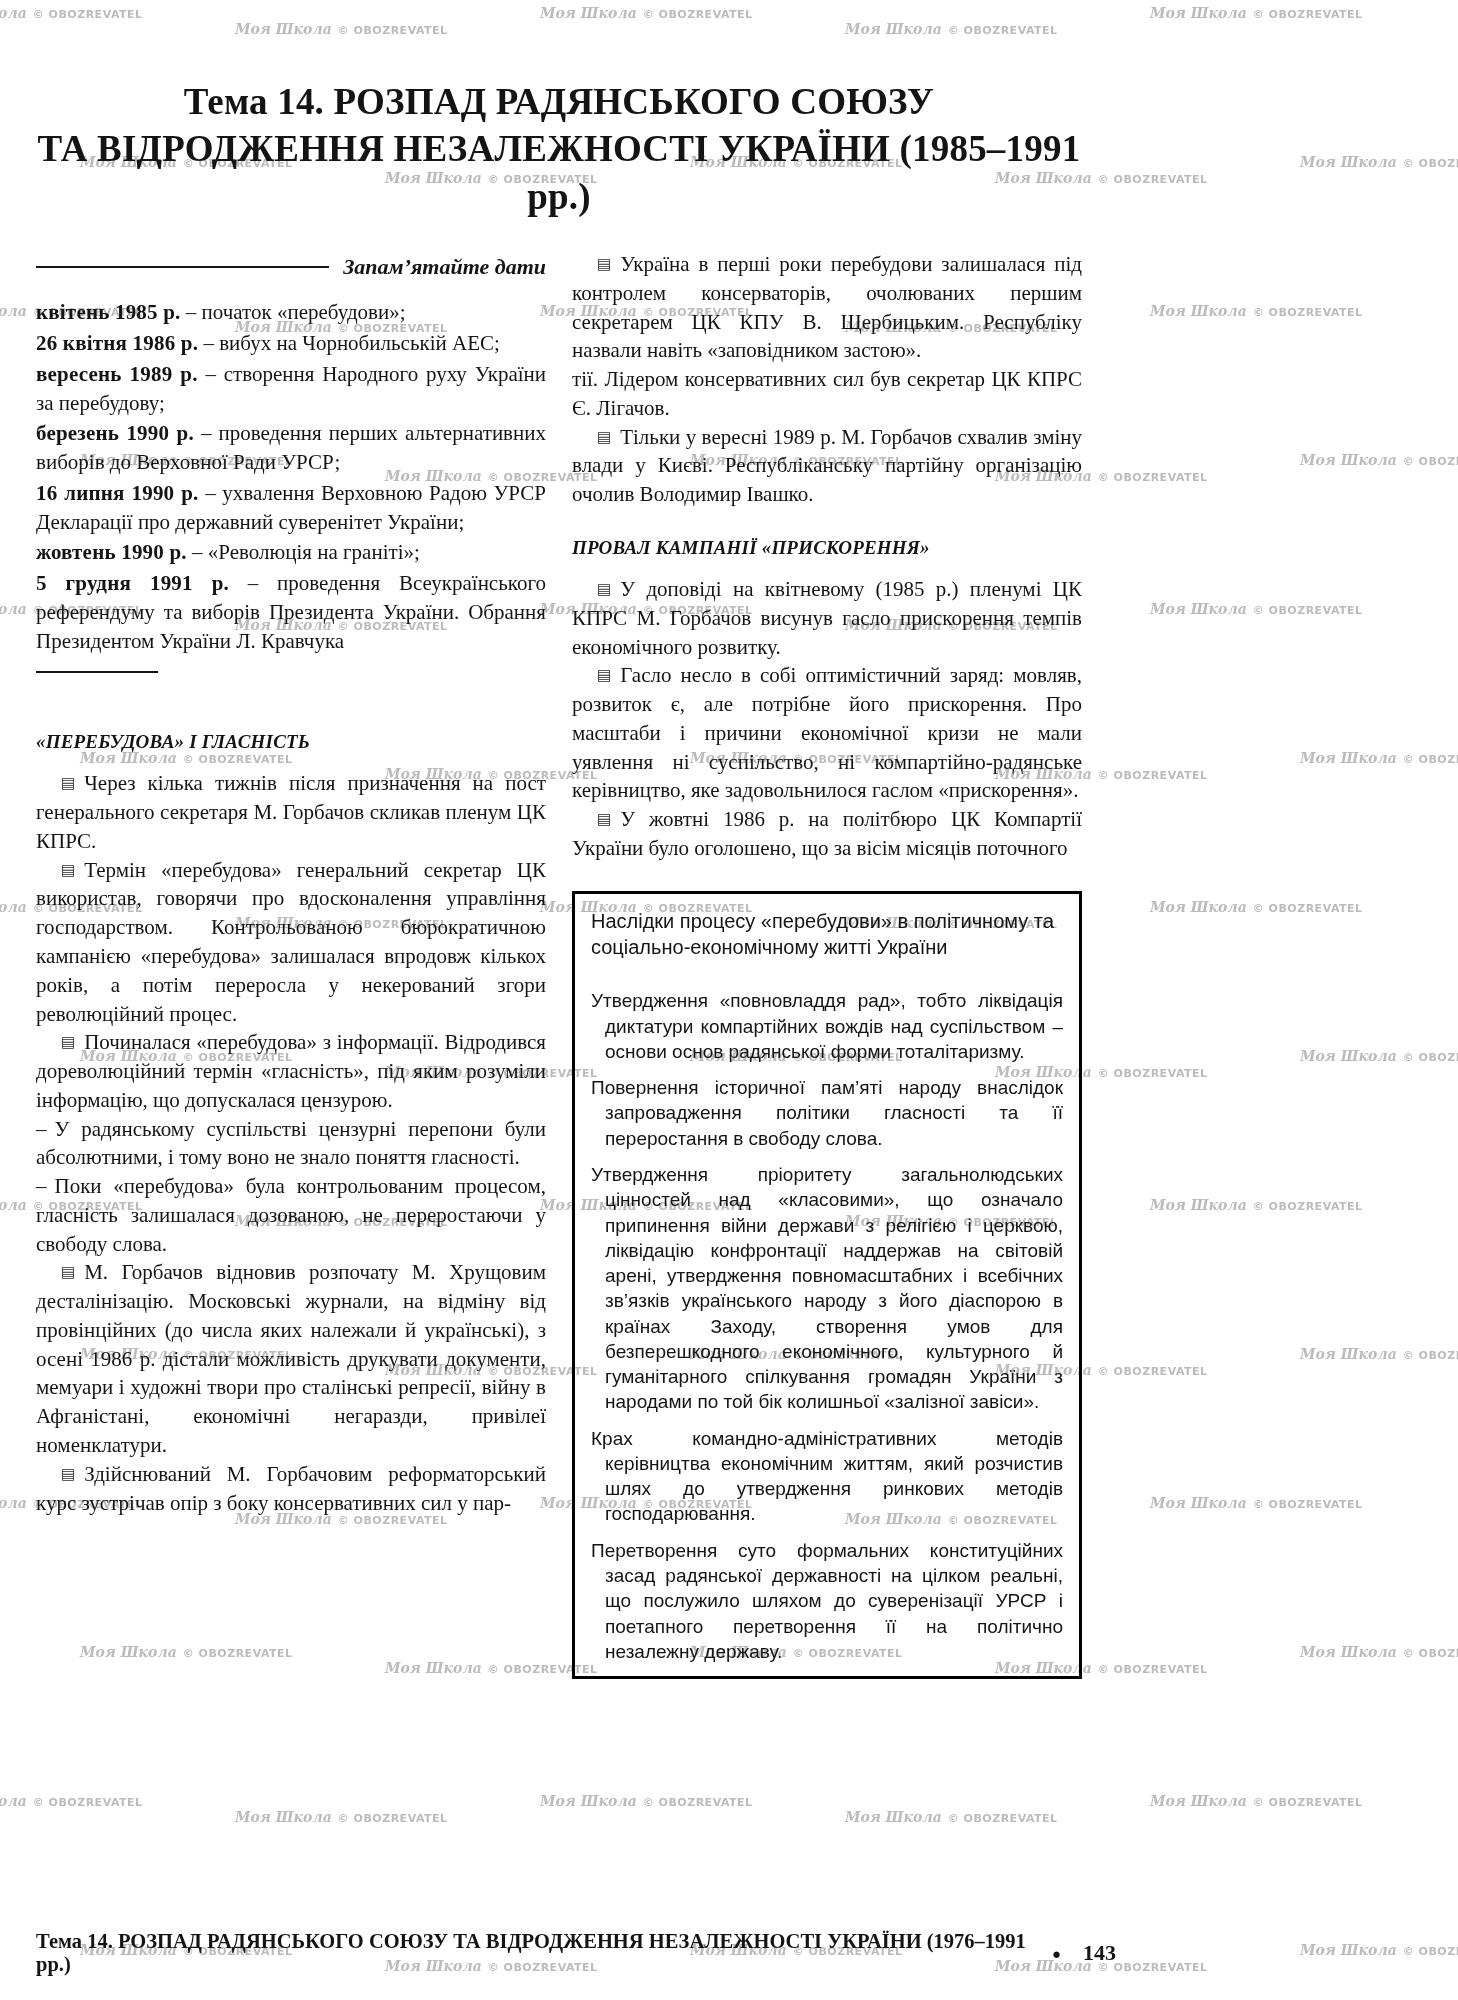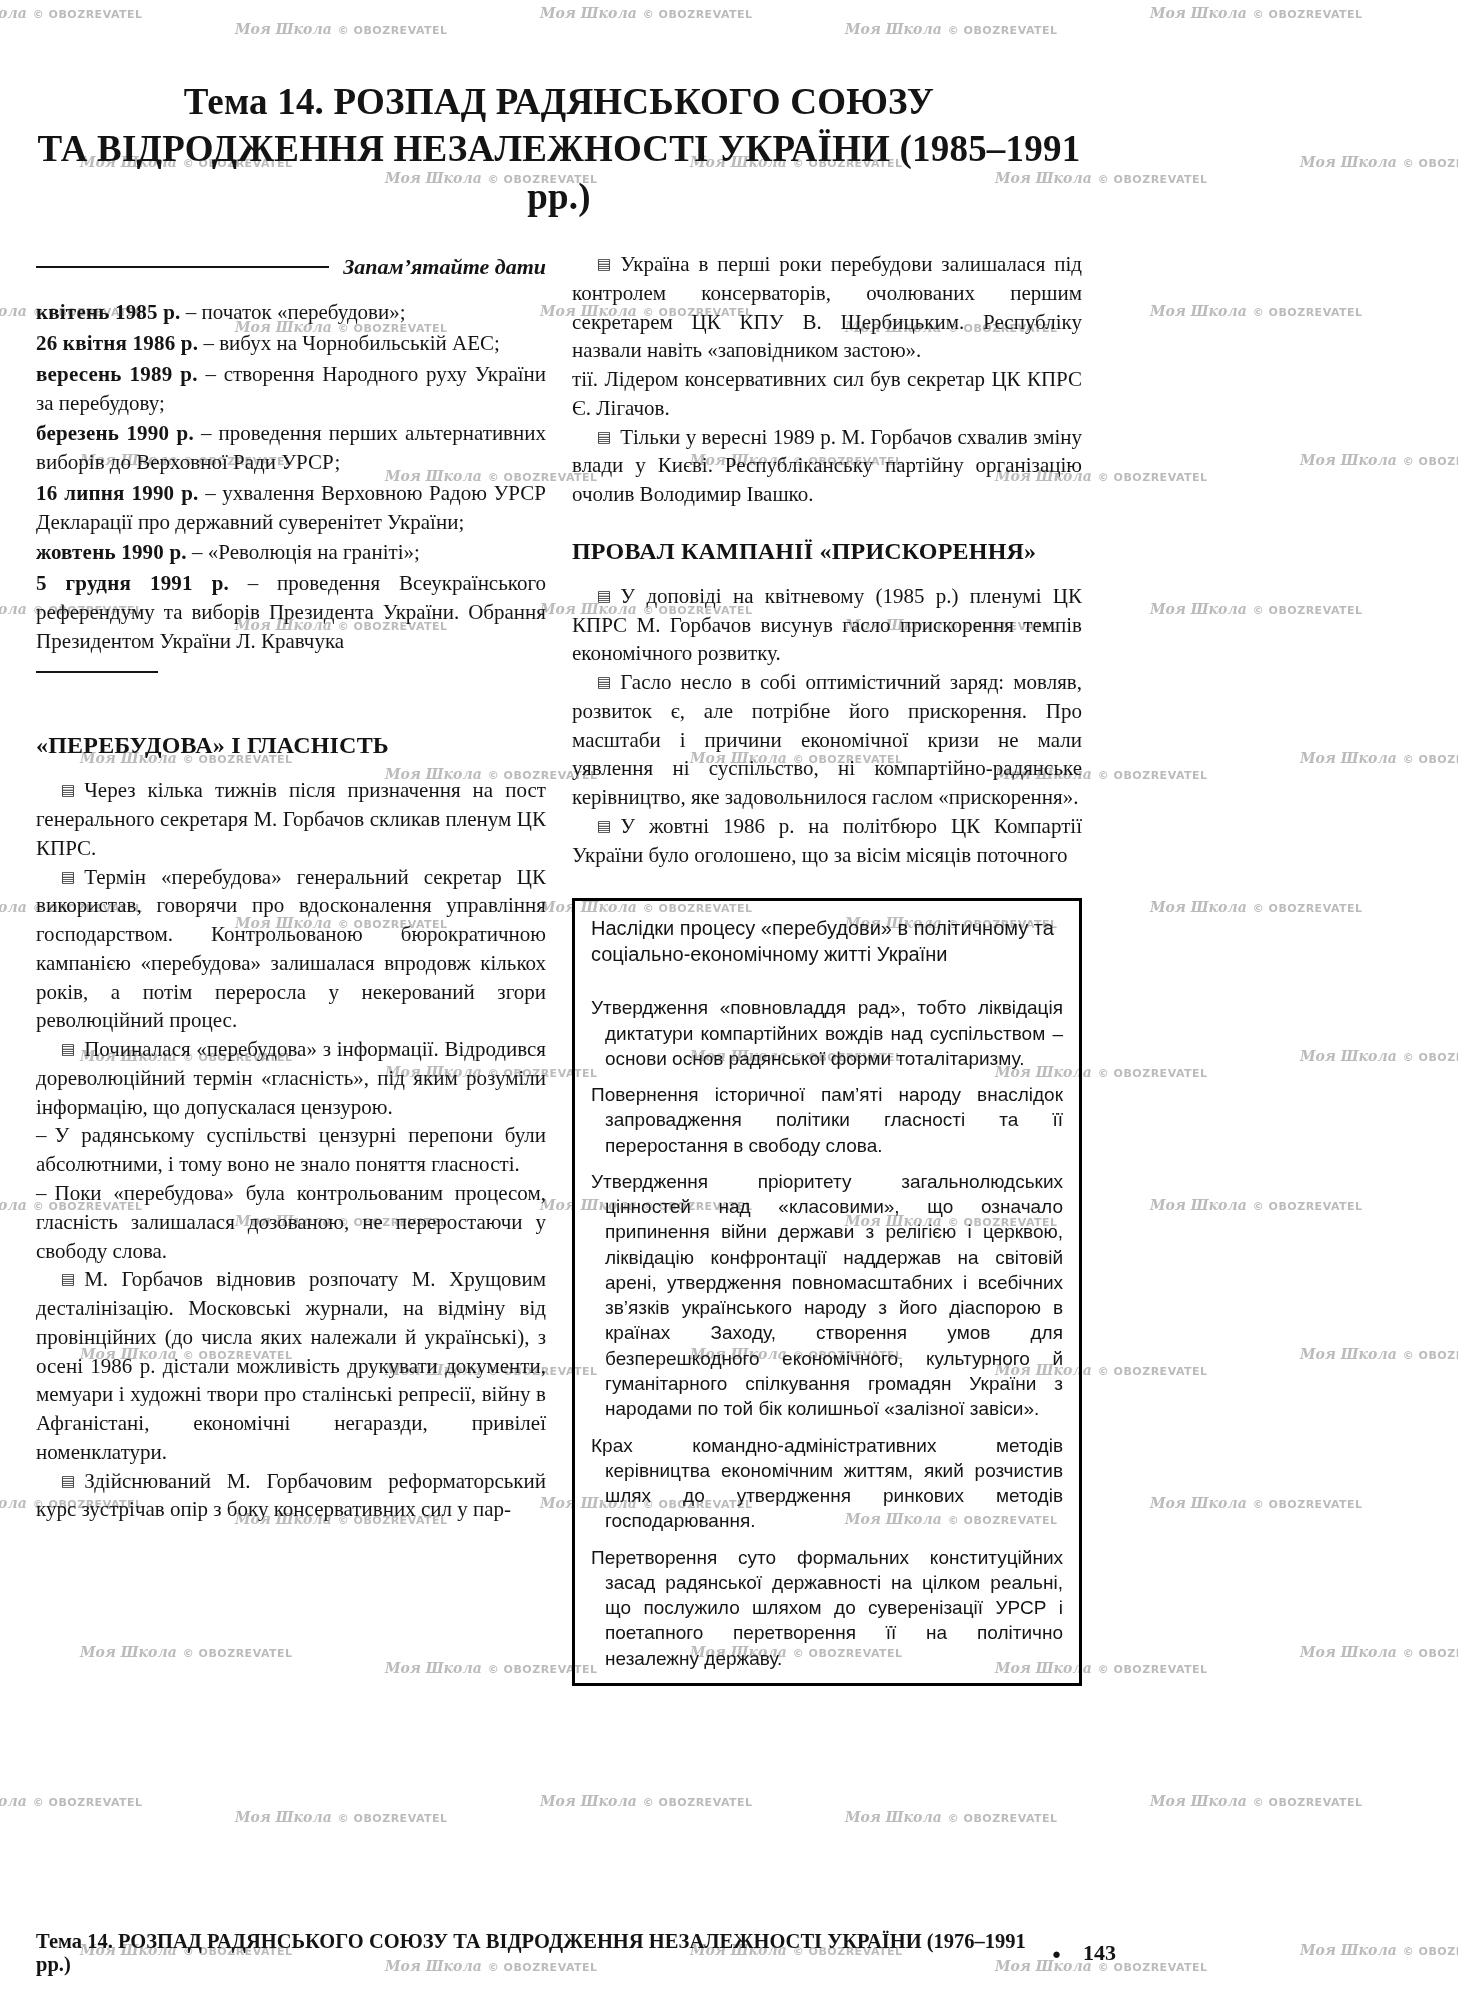--- a/index.html
+++ b/index.html
@@ -40,23 +40,24 @@
   .col { width: 510px; font-size: 21px; line-height: 1.37; }
   
   .dates-head { display: flex; align-items: center; gap: 14px; margin: 2px 0 16px; }
   .dates-rule { flex: 1; border-top: 2.5px solid #141414; height: 0; }
   .dates-title { font-style: italic; font-weight: bold; font-size: 22px; white-space: nowrap; }
   .date-item { margin: 0 0 2px; text-align: justify; }
   .date-item b { letter-spacing: .2px; }
   .short-rule { width: 122px; border-top: 2.5px solid #141414; height: 0; margin: 16px 0 56px; }
   .sec-heading {
     font-weight: bold;
-    font-size: 24px;
+    font-size: 19px;
     letter-spacing: .2px;
     margin: 0 0 14px;
+    font-style: italic;
   }
   .sec-heading.mt { margin-top: 26px; }
   .para { margin: 0; text-align: justify; }
   .para[data-marker="book"] { text-indent: 25px; }
   .para[data-marker="book"] .marker::before {
     content: "▤";
     font-size: 15px;
     padding-right: 9px;
     position: relative; top: -2px;
     color: #2a2a2a;

